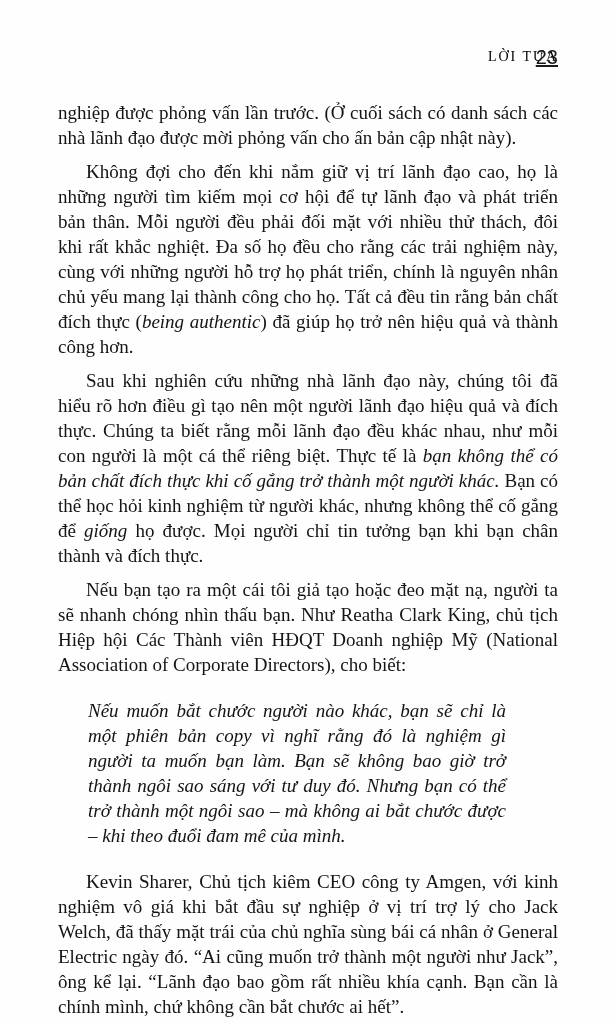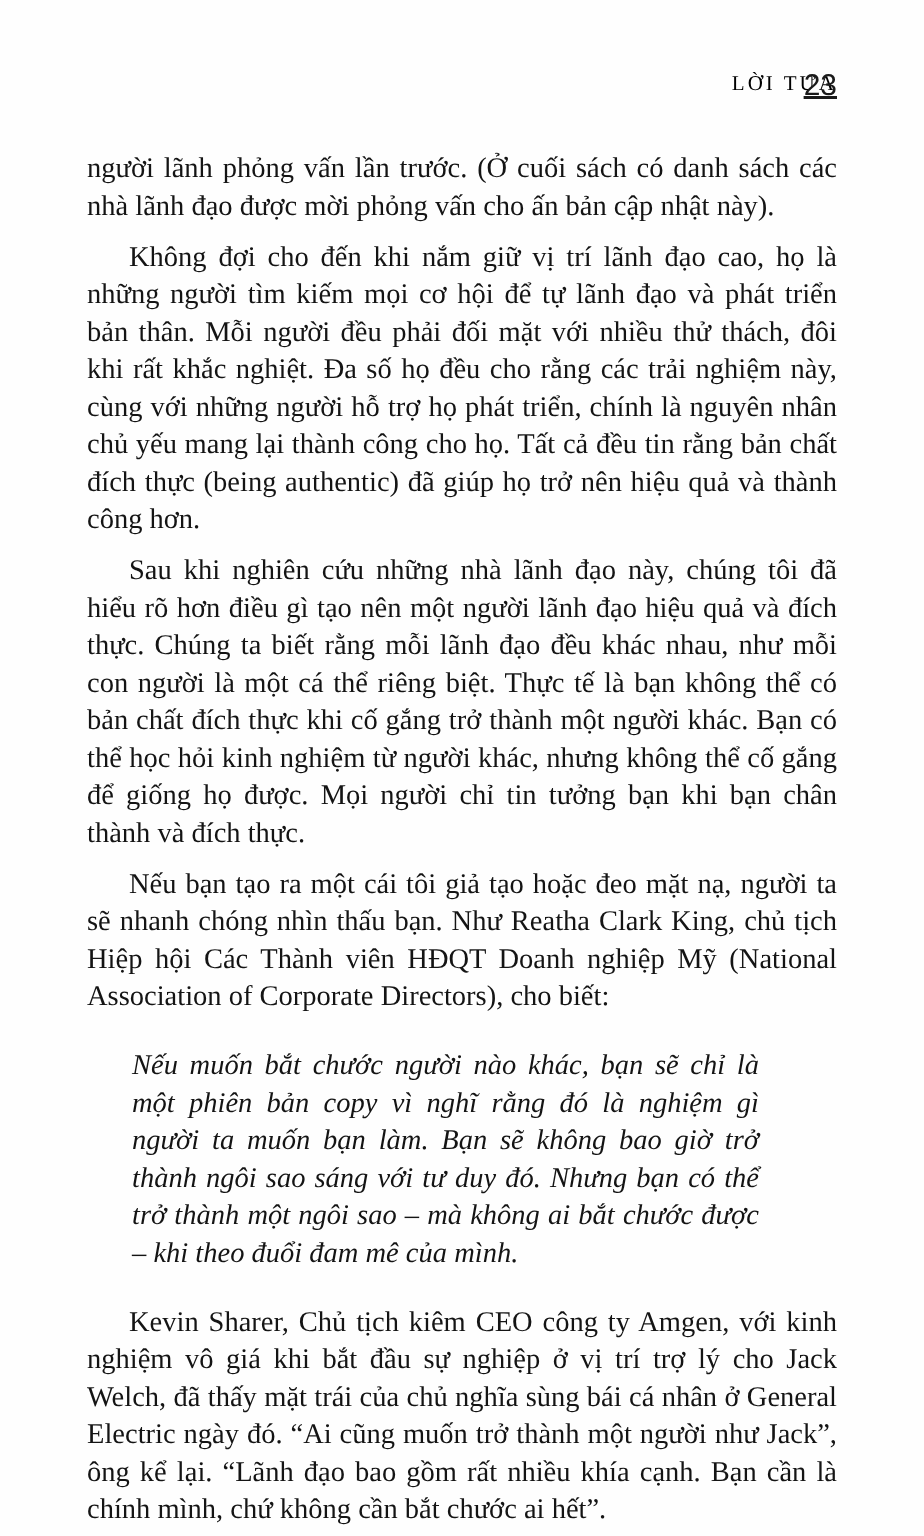--- a/index.html
+++ b/index.html
@@ -49,20 +49,21 @@
     line-height: 25px;
     text-align: justify;
   }
   .body-text p.indent {
     text-indent: 28px;
   }
   .body-text p.no-indent {
     text-indent: 0;
   }
   .body-text .ital {
+    font-style: italic;
   }
   blockquote.quote {
     margin: 21px 52px 21px 30px;
     font-size: 19px;
     line-height: 25px;
     font-style: italic;
     text-align: justify;
   }
 </style>
 </head>
@@ -70,21 +71,21 @@
 
 <div class="page">
 
   <div class="running-header">
     <div class="title">LỜI TỰA</div>
     <div class="pageno">23</div>
   </div>
 
   <div class="body-text">
 
-    <p class="no-indent">người lãnh phỏng vấn lần trước. (Ở cuối sách có danh sách các nhà lãnh đạo được mời phỏng vấn cho ấn bản cập nhật này).</p>
+    <p class="no-indent">nghiệp được phỏng vấn lần trước. (Ở cuối sách có danh sách các nhà lãnh đạo được mời phỏng vấn cho ấn bản cập nhật này).</p>
 
     <p class="indent"><span>Không đợi cho đến khi nắm giữ vị trí lãnh đạo cao, họ là những người tìm kiếm mọi cơ hội để tự lãnh đạo và phát triển bản thân. Mỗi người đều phải đối mặt với nhiều thử thách, đôi khi rất khắc nghiệt. Đa số họ đều cho rằng các trải nghiệm này, cùng với những người hỗ trợ họ phát triển, chính là nguyên nhân chủ yếu mang lại thành công cho họ. Tất cả đều tin rằng bản chất đích thực (</span><span class="ital">being authentic</span><span>) đã giúp họ trở nên hiệu quả và thành công hơn.</span></p>
 
     <p class="indent"><span>Sau khi nghiên cứu những nhà lãnh đạo này, chúng tôi đã hiểu rõ hơn điều gì tạo nên một người lãnh đạo hiệu quả và đích thực. Chúng ta biết rằng mỗi lãnh đạo đều khác nhau, như mỗi con người là một cá thể riêng biệt. Thực tế là </span><span class="ital">bạn không thể có bản chất đích thực khi cố gắng trở thành một người khác.</span><span> Bạn có thể học hỏi kinh nghiệm từ người khác, nhưng không thể cố gắng để </span><span class="ital">giống</span><span> họ được. Mọi người chỉ tin tưởng bạn khi bạn chân thành và đích thực.</span></p>
 
     <p class="indent">Nếu bạn tạo ra một cái tôi giả tạo hoặc đeo mặt nạ, người ta sẽ nhanh chóng nhìn thấu bạn. Như Reatha Clark King, chủ tịch Hiệp hội Các Thành viên HĐQT Doanh nghiệp Mỹ (National Association of Corporate Directors), cho biết:</p>
 
     <blockquote class="quote">Nếu muốn bắt chước người nào khác, bạn sẽ chỉ là một phiên bản copy vì nghĩ rằng đó là nghiệm gì người ta muốn bạn làm. Bạn sẽ không bao giờ trở thành ngôi sao sáng với tư duy đó. Nhưng bạn có thể trở thành một ngôi sao – mà không ai bắt chước được – khi theo đuổi đam mê của mình.</blockquote>
 
     <p class="indent">Kevin Sharer, Chủ tịch kiêm CEO công ty Amgen, với kinh nghiệm vô giá khi bắt đầu sự nghiệp ở vị trí trợ lý cho Jack Welch, đã thấy mặt trái của chủ nghĩa sùng bái cá nhân ở General Electric ngày đó. “Ai cũng muốn trở thành một người như Jack”, ông kể lại. “Lãnh đạo bao gồm rất nhiều khía cạnh. Bạn cần là chính mình, chứ không cần bắt chước ai hết”.</p>

